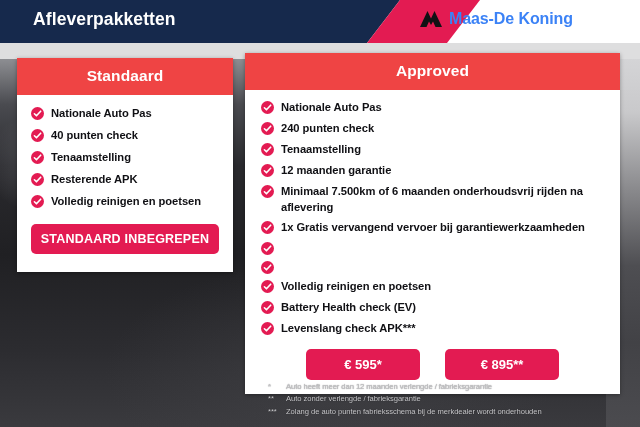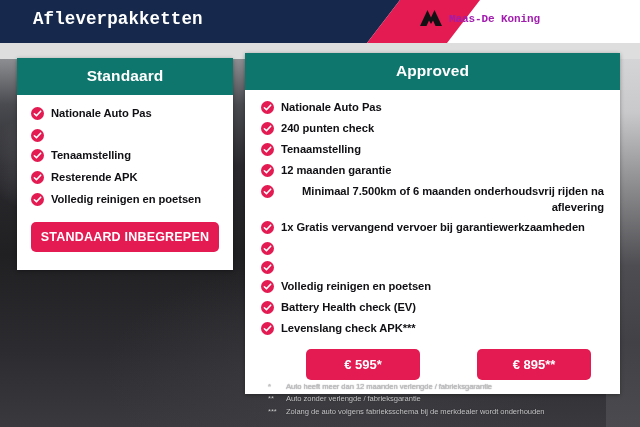--- a/index.html
+++ b/index.html
@@ -43,21 +43,20 @@
     background: #dededf;
   }
 
   
   .header {
     position: absolute;
     left: 0; top: 0;
     width: 640px; height: 43px;
     background: #ffffff;
     overflow: hidden;
-    font-family: Liberation Mono, monospace;
   }
   .header-navy {
     position: absolute;
     left: 0; top: 0;
     width: 400px; height: 43px;
     background: #16294c;
     clip-path: polygon(0 0, 400px 0, 367px 43px, 0 43px);
   }
   .header-pink {
     position: absolute;
@@ -76,37 +75,37 @@
   }
   .brand {
     position: absolute;
     left: 420px; top: 10px;
     display: flex;
     align-items: center;
     gap: 7px;
   }
   .brand-mark { display: block; }
   .brand-name {
-    color: #a21caf;
-    font-size: 11px;
+    color: #3b82f6;
+    font-size: 16px;
     font-weight: bold;
     letter-spacing: -0.1px;
   }
 
   
   .card {
     position: absolute;
     background: #ffffff;
     box-shadow: 0 1px 4px rgba(0,0,0,0.35);
   }
   .card-std  { left: 17px;  top: 58px; width: 216px; }
   .card-appr { left: 245px; top: 53px; width: 375px; }
 
   .card-head {
-    background: #0f766e;
+    background: #ef4444;
     color: #ffffff;
     text-align: center;
     font-size: 15.5px;
     font-weight: bold;
     padding: 9px 0 10px 0;
     letter-spacing: 0.1px;
   }
   .card-body {
     padding: 11px 14px 14px 14px;
   }
@@ -115,21 +114,20 @@
   ul.feature-list {
     list-style: none;
     margin: 0;
     padding: 0;
   }
   ul.feature-list li {
     display: flex;
     align-items: flex-start;
     gap: 7px;
     margin-bottom: 6px;
-    text-align: right;
   }
   .card-appr ul.feature-list li { margin-bottom: 5px; }
 
   .check {
     flex: 0 0 auto;
     width: 13px; height: 13px;
     margin-top: 1px;
   }
   .feature-text {
     color: #101014;
@@ -167,21 +165,20 @@
     background: #e31b52;
     color: #ffffff;
     border: none;
     border-radius: 5px;
     width: 114px;
     padding: 8px 0;
     font-family: "Liberation Sans", sans-serif;
     font-size: 13px;
     font-weight: bold;
     cursor: pointer;
-    margin-left: 32px;
   }
 
   
   .footnotes {
     position: absolute;
     left: 268px; top: 381px;
     width: 350px;
   }
   .footnote {
     display: flex;
@@ -229,20 +226,21 @@
               <circle cx="8" cy="8" r="8" fill="#e31b52"></circle>
               <path d="M4.2 8.3 L6.7 10.8 L11.9 5.2" stroke="#ffffff" stroke-width="2" fill="none" stroke-linecap="round" stroke-linejoin="round"></path>
             </svg>
             <span class="feature-text">Nationale Auto Pas</span>
           </li>
           <li>
             <svg class="check" viewBox="0 0 16 16">
               <circle cx="8" cy="8" r="8" fill="#e31b52"></circle>
               <path d="M4.2 8.3 L6.7 10.8 L11.9 5.2" stroke="#ffffff" stroke-width="2" fill="none" stroke-linecap="round" stroke-linejoin="round"></path>
             </svg>
+            <span class="feature-text">40 punten check</span>
           </li>
           <li>
             <svg class="check" viewBox="0 0 16 16">
               <circle cx="8" cy="8" r="8" fill="#e31b52"></circle>
               <path d="M4.2 8.3 L6.7 10.8 L11.9 5.2" stroke="#ffffff" stroke-width="2" fill="none" stroke-linecap="round" stroke-linejoin="round"></path>
             </svg>
             <span class="feature-text">Tenaamstelling</span>
           </li>
           <li>
             <svg class="check" viewBox="0 0 16 16">
@@ -354,17 +352,17 @@
       <div class="footnote">
         <span class="fn-mark">*</span>
         <span>Auto heeft meer dan 12 maanden verlengde / fabrieksgarantie</span>
       </div>
       <div class="footnote">
         <span class="fn-mark">**</span>
         <span>Auto zonder verlengde / fabrieksgarantie</span>
       </div>
       <div class="footnote">
         <span class="fn-mark">***</span>
-        <span>Zolang de auto volgens fabrieksschema bij de merkdealer wordt onderhouden</span>
+        <span>Zolang de auto punten fabrieksschema bij de merkdealer wordt onderhouden</span>
       </div>
     </div>
 
 </div>
 
 </body></html>

